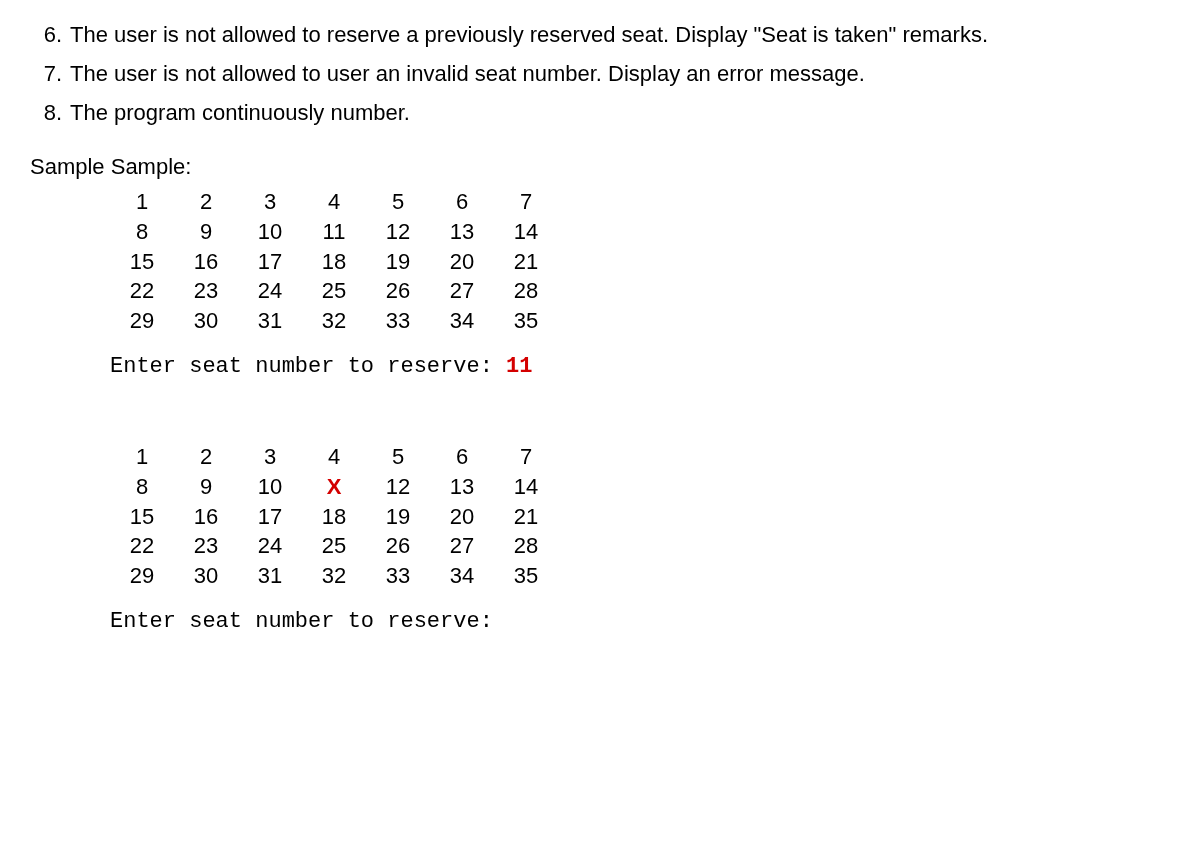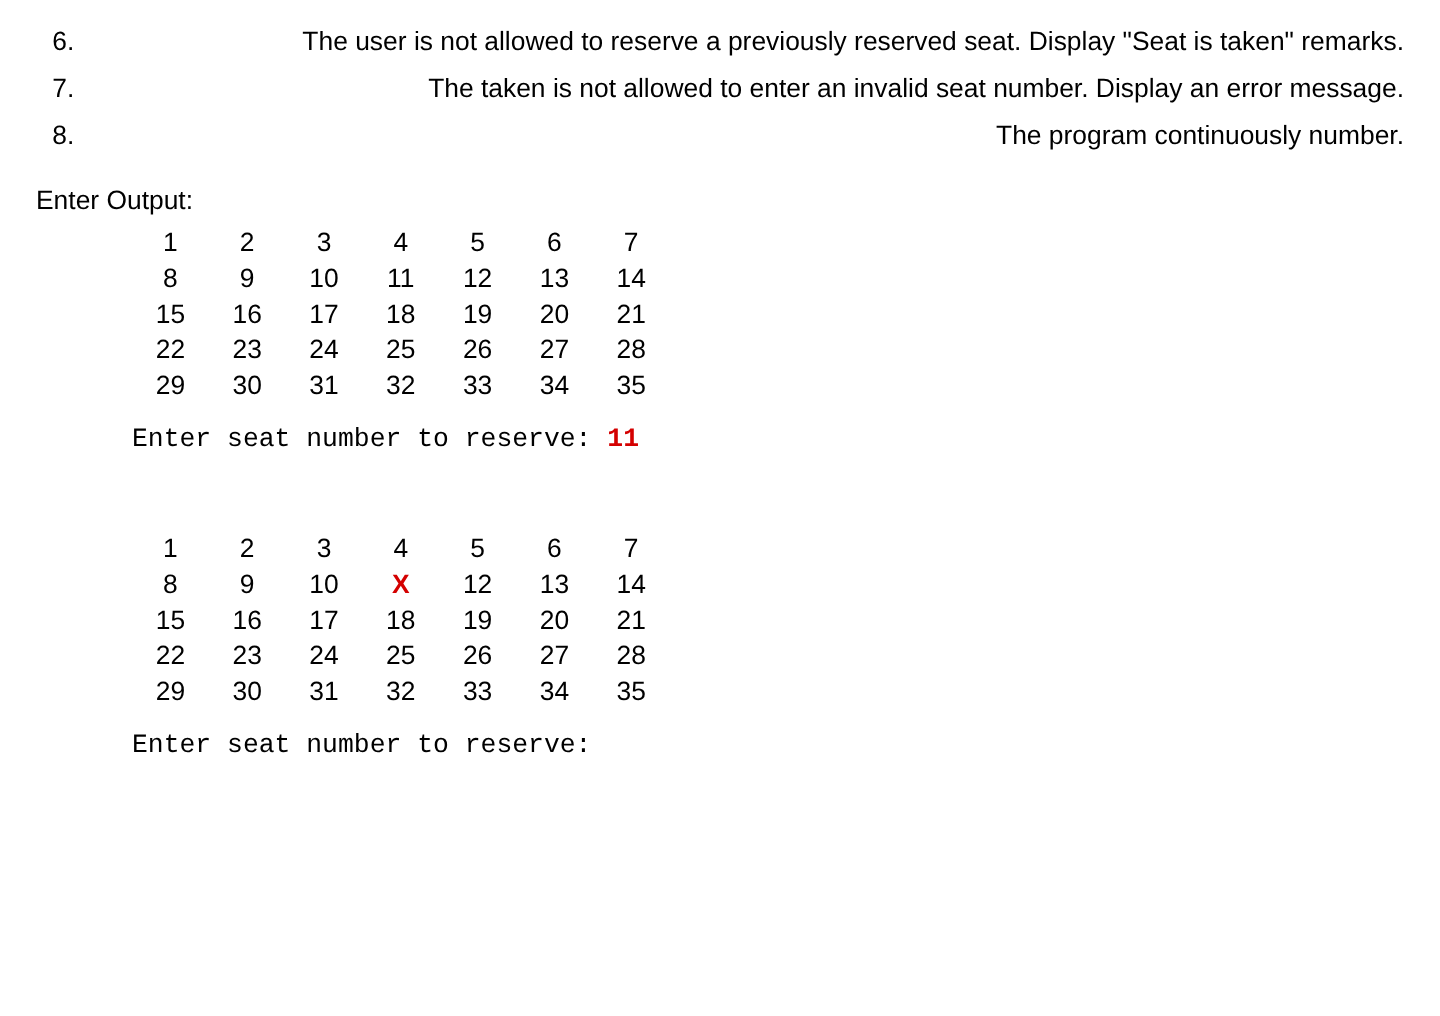--- a/index.html
+++ b/index.html
@@ -15,21 +15,20 @@
       display: flex;
       margin-bottom: 8px;
     }
     .list-number {
       min-width: 32px;
       text-align: right;
       margin-right: 8px;
     }
     .list-text {
       flex: 1;
-      text-align: right;
     }
     .sample-header {
       margin-top: 24px;
       margin-bottom: 4px;
     }
     .seat-grid {
       margin-left: 80px;
       margin-bottom: 16px;
     }
     .seat-row {
@@ -60,29 +59,29 @@
 </head>
 <body>
 
 <div class="list-item">
   <div class="list-number">6.</div>
   <div class="list-text">The user is not allowed to reserve a previously reserved seat.  Display "Seat is taken" remarks.</div>
 </div>
 
 <div class="list-item">
   <div class="list-number">7.</div>
-  <div class="list-text">The taken is not allowed to enter an invalid seat number.  Display an error message.</div>
+  <div class="list-text">The user is not allowed to user an invalid seat number.  Display an error message.</div>
 </div>
 
 <div class="list-item">
   <div class="list-number">8.</div>
   <div class="list-text">The program continuously number.</div>
 </div>
 
-<div class="sample-header">Enter Output:</div>
+<div class="sample-header">Sample Sample:</div>
 
 <div class="seat-grid" id="grid1">
     <div class="seat-row">
       <div class="seat-cell">1</div>
       <div class="seat-cell">2</div>
       <div class="seat-cell">3</div>
       <div class="seat-cell">4</div>
       <div class="seat-cell">5</div>
       <div class="seat-cell">6</div>
       <div class="seat-cell">7</div>

